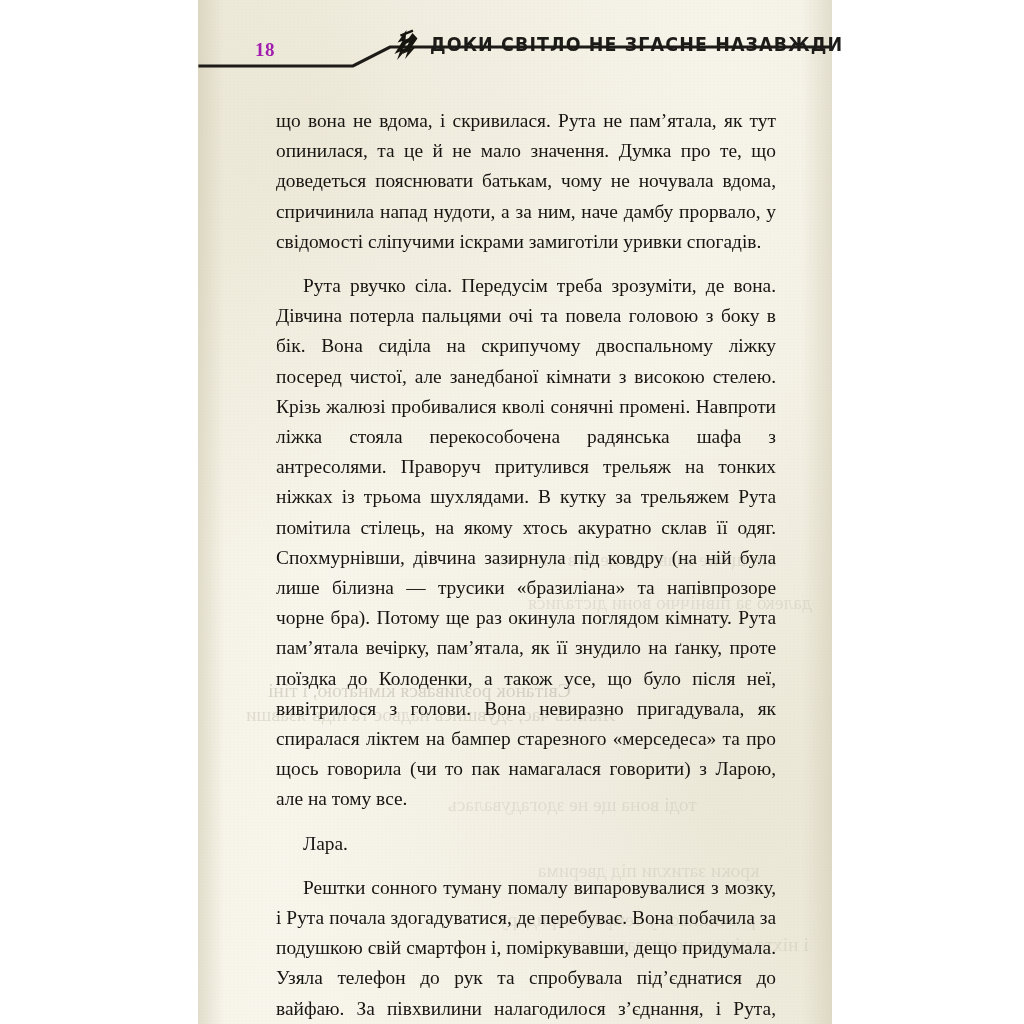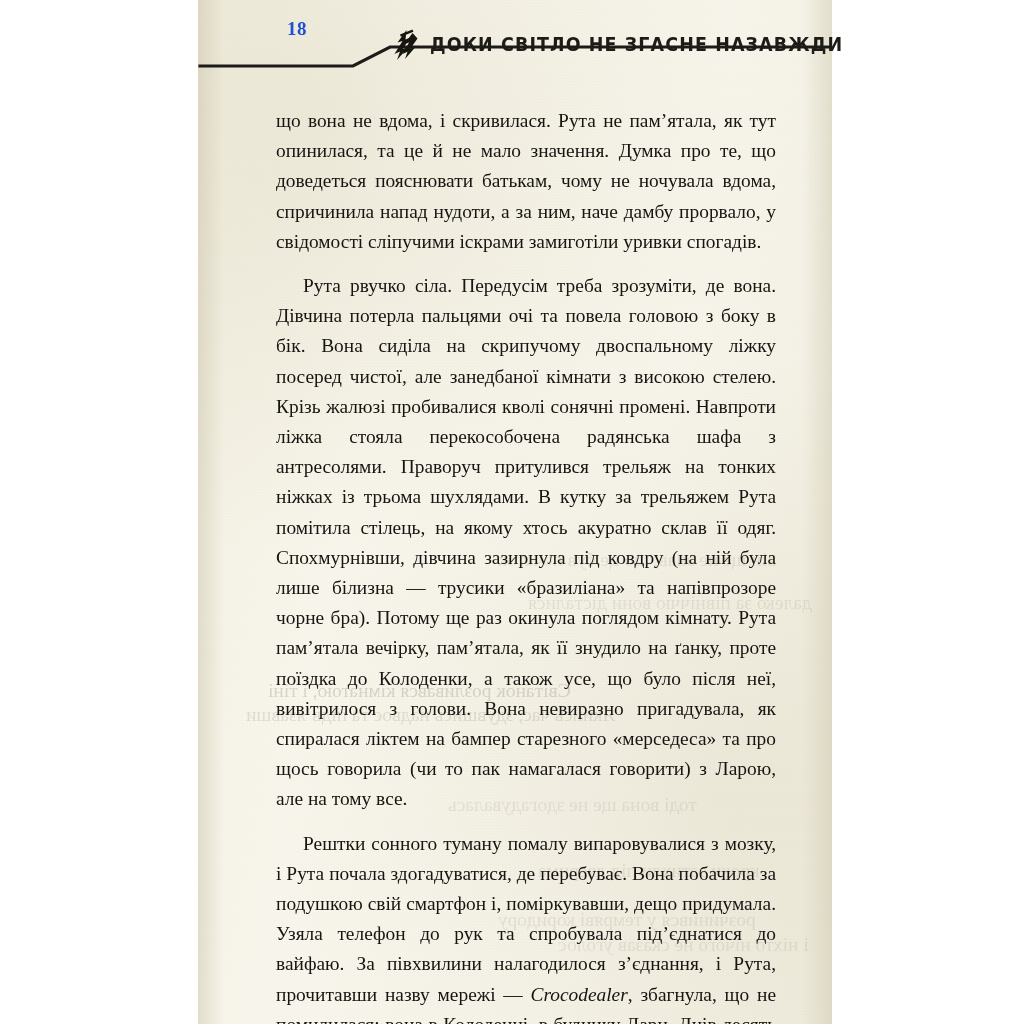--- a/index.html
+++ b/index.html
@@ -70,27 +70,26 @@
     position: absolute;
     left: 198px;
     top: 0;
     width: 634px;
     height: 86px;
   }
 
   .folio {
     position: absolute;
     left: 57px;
-    top: 18px;
+    top: 39px;
     font-family: "Liberation Serif", "DejaVu Serif", serif;
     font-size: 19px;
     font-weight: bold;
-    color: #1d4ed8;
+    color: #a21caf;
     letter-spacing: 0.5px;
-    margin-left: 32px;
   }
 
   .head-rule {
     position: absolute;
     left: 0;
     top: 44px;
     width: 634px;
     height: 28px;
     overflow: visible;
   }
@@ -208,16 +207,17 @@
       <path d="M24.5 5 L16.5 16 L21 14.6 L14.5 26 L19.5 23.8 L17 31 L27.5 19 L22.5 20.6 L29.5 10.5 Z" fill="#17150f"></path>
       <rect x="12" y="6.5" width="13.5" height="2.4" transform="rotate(-22 12 6.5)" fill="#17150f"></rect>
     </svg>
 
     <div class="head-title">ДОКИ СВІТЛО НЕ ЗГАСНЕ НАЗАВЖДИ</div>
   </div>
 
   <div class="text-block">
       <p class="cont">що вона не вдома, і скривилася. Рута не пам’ятала, як тут опинилася, та це й не мало значення. Думка про те, що доведеться пояснювати батькам, чому не ночувала вдома, спричинила напад нудоти, а за ним, наче дамбу прорвало, у свідомості сліпучими іскрами замиготіли уривки спогадів.</p>
       <p>Рута рвучко сіла. Передусім треба зрозуміти, де вона. Дівчина потерла пальцями очі та повела головою з боку в бік. Вона сиділа на скрипучому двоспальному ліжку посеред чистої, але занедбаної кімнати з високою стелею. Крізь жалюзі пробивалися кволі сонячні промені. Навпроти ліжка стояла перекособочена радянська шафа з антресолями. Праворуч притулився трельяж на тонких ніжках із трьома шухлядами. В кутку за трельяжем Рута помітила стілець, на якому хтось акуратно склав її одяг. Спохмурнівши, дівчина зазирнула під ковдру (на ній була лише білизна — трусики «бразиліана» та напівпрозоре чорне бра). Потому ще раз окинула поглядом кімнату. Рута пам’ятала вечірку, пам’ятала, як її знудило на ґанку, проте поїздка до Колоденки, а також усе, що було після неї, вивітрилося з голови. Вона невиразно пригадувала, як спиралася ліктем на бампер старезного «мерседеса» та про щось говорила (чи то пак намагалася говорити) з Ларою, але на тому все.</p>
+      <p>Лара.</p>
       <p>Рештки сонного туману помалу випаровувалися з мозку, і Рута почала здогадуватися, де перебуває. Вона побачила за подушкою свій смартфон і, поміркувавши, дещо придумала. Узяла телефон до рук та спробувала під’єднатися до вайфаю. За півхвилини налагодилося з’єднання, і Рута, прочитавши назву мережі — <i>Crocodealer</i>, збагнула, що не помилилася: вона в Колоденці, в будинку Лари. Днів десять тому вони святкували тут день народження Артема Гольмана на прізвисько Артемон.</p>
     </div>
 
 </div>
 
 </body></html>

